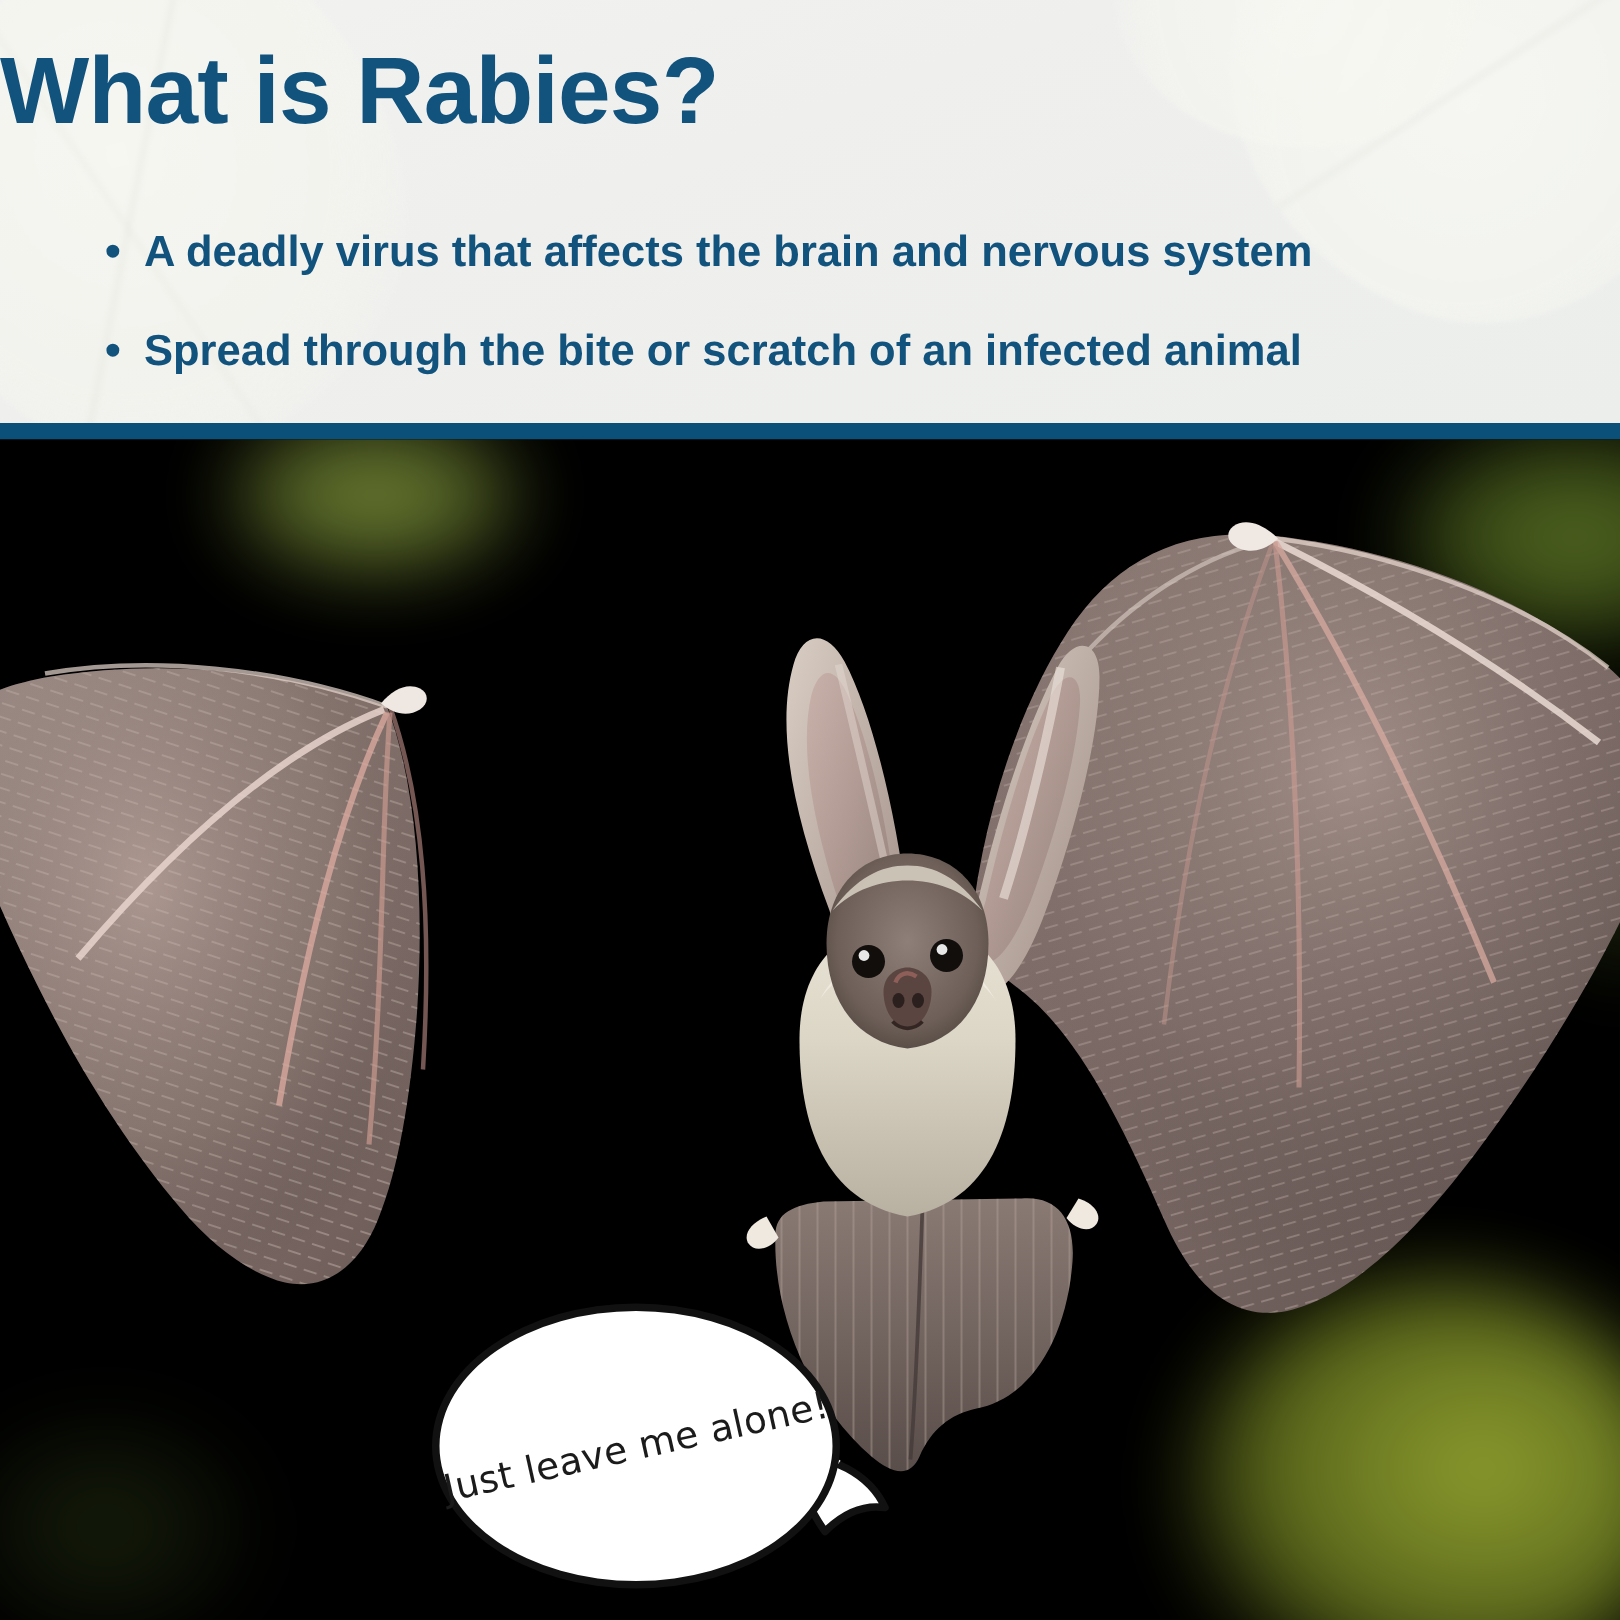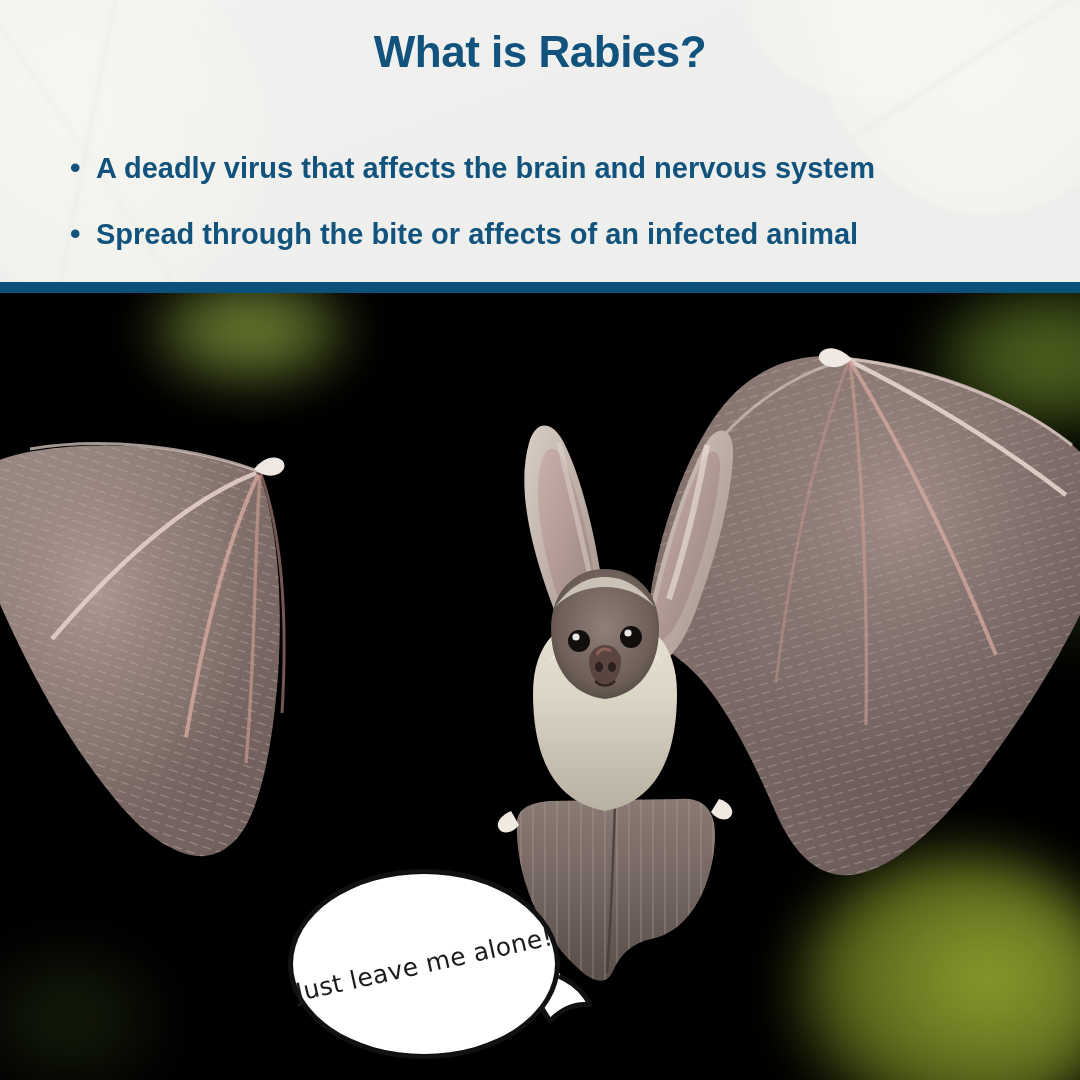--- a/index.html
+++ b/index.html
@@ -42,22 +42,22 @@
       radial-gradient(ellipse at 50% 55%, #fdfdf7 0%, #f7f8f1 55%, rgba(245,246,239,.08) 82%);
   }
   .leaf-r2{
     right:90px;top:-150px;width:250px;height:250px;
     border-radius:50% 50% 44% 56% / 55% 45% 55% 45%;
     transform:rotate(-8deg);
     background:radial-gradient(ellipse at 50% 60%, #fbfbf5 0%, #f6f7f0 55%, rgba(246,247,240,0) 78%);
   }
 
   .title{
-    position:absolute;left:0;top:30px;width:1080px;text-align:center;
-    font-size:44px;line-height:1;font-weight:bold;letter-spacing:-.5px;
+    position:absolute;left:0;top:30px;width:1080px;text-align:left;
+    font-size:63px;line-height:1;font-weight:bold;letter-spacing:-.5px;
     color:#12537e;
   }
   .bullets{
     position:absolute;left:70px;top:150px;width:960px;
   }
   .bullet{
     display:flex;align-items:flex-start;
     color:#12537e;font-size:29px;font-weight:bold;line-height:1.25;
     margin-bottom:30px;
   }
@@ -129,21 +129,21 @@
 
     <div class="title">What is Rabies?</div>
 
     <div class="bullets">
       <div class="bullet">
         <span class="dot">•</span>
         <span class="btxt">A deadly virus that affects the brain and nervous system</span>
       </div>
       <div class="bullet">
         <span class="dot">•</span>
-        <span class="btxt">Spread through the bite or affects of an infected animal</span>
+        <span class="btxt">Spread through the bite or scratch of an infected animal</span>
       </div>
     </div>
   </div>
 
   <div class="divider"></div>
 
   <div class="photo">
 
     <div class="bokeh bokeh-tl"></div>
     <div class="bokeh bokeh-tr"></div>

